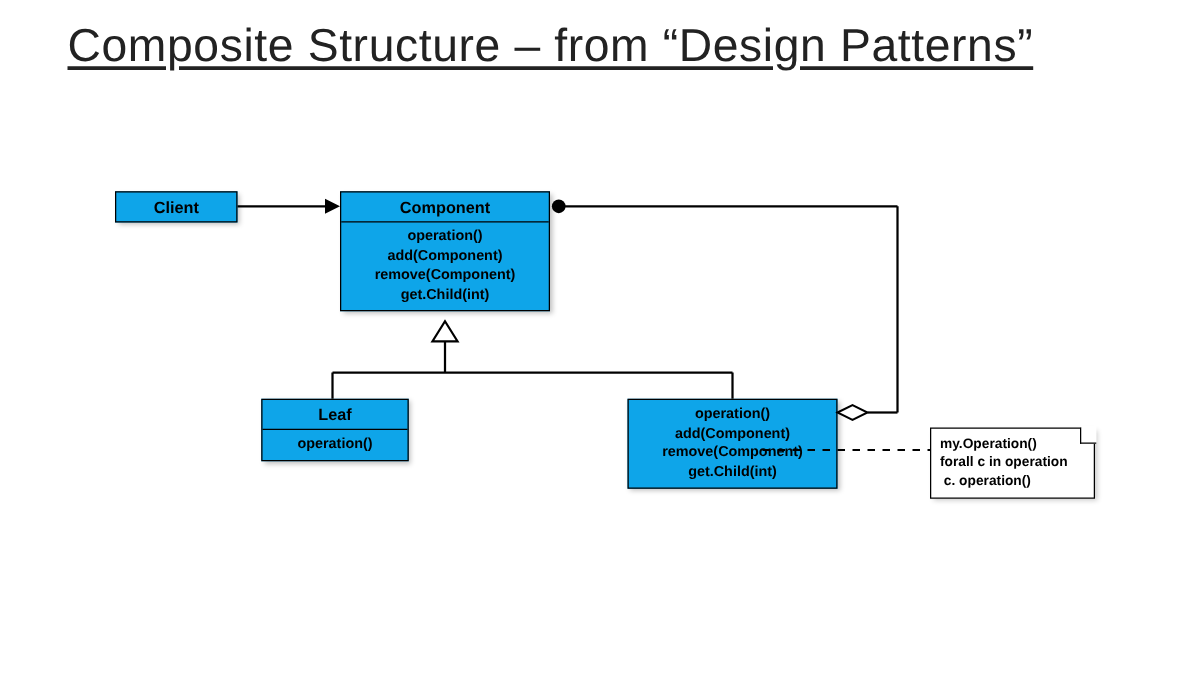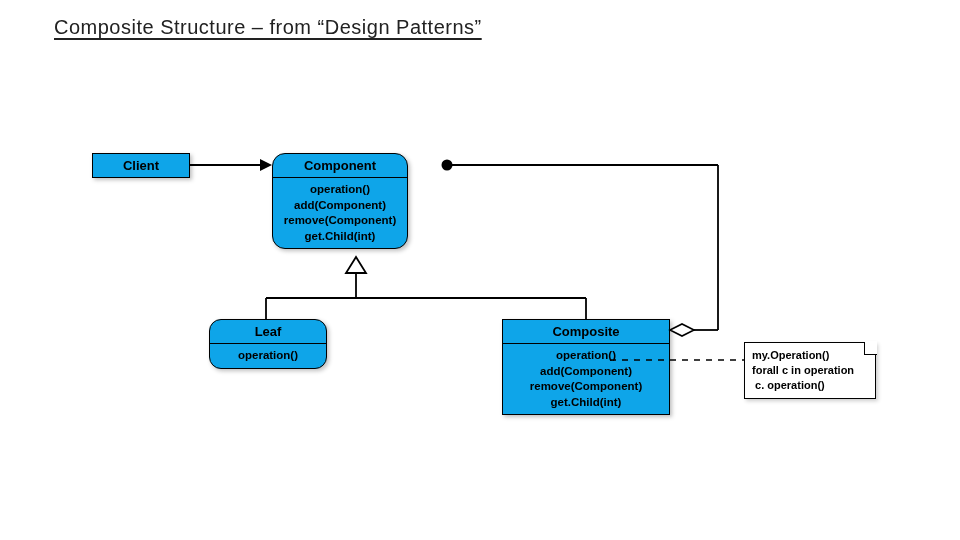--- a/index.html
+++ b/index.html
@@ -13,21 +13,21 @@
   }
   .canvas {
     position: relative;
     width: 960px;
     height: 540px;
   }
   .title {
     position: absolute;
     top: 16px;
     left: 54px;
-    font-size: 20px;
+    font-size: 37px;
     font-weight: 400;
     letter-spacing: 0.5px;
     color: #222;
   }
   .title .underline {
     text-decoration: underline;
     text-underline-offset: 4px;
   }
   .uml-box {
     position: absolute;
@@ -98,39 +98,38 @@
 <div class="canvas">
 
   <div class="title">
     <span class="underline">Composite Structure – from “Design Patterns”</span>
   </div>
 
   <div class="uml-box" style="left:92px; top:153px; width:98px;">
     <div class="uml-head noborder">Client</div>
   </div>
 
-  <div class="uml-box" style="left:272px; top:153px; width:136px;border-radius:13px;">
+  <div class="uml-box" style="left:272px; top:153px; width:168px;">
     <div class="uml-head">Component</div>
     <div class="uml-body">
       <div>operation()</div>
       <div>add(Component)</div>
       <div>remove(Component)</div>
       <div>get.Child(int)</div>
     </div>
   </div>
 
-  <div class="uml-box" style="left:209px; top:319px; width:118px;border-radius:12px;">
+  <div class="uml-box" style="left:209px; top:319px; width:118px;">
     <div class="uml-head">Leaf</div>
     <div class="uml-body">
       <div>operation()</div>
     </div>
   </div>
 
   <div class="uml-box" style="left:502px; top:319px; width:168px;">
-    <div class="uml-head">Composite</div>
     <div class="uml-body">
       <div>operation()</div>
       <div>add(Component)</div>
       <div>remove(Component)</div>
       <div>get.Child(int)</div>
     </div>
   </div>
 
   <div class="note" style="left:744px; top:342px; width:132px;">
     <div class="foldcut"></div>

